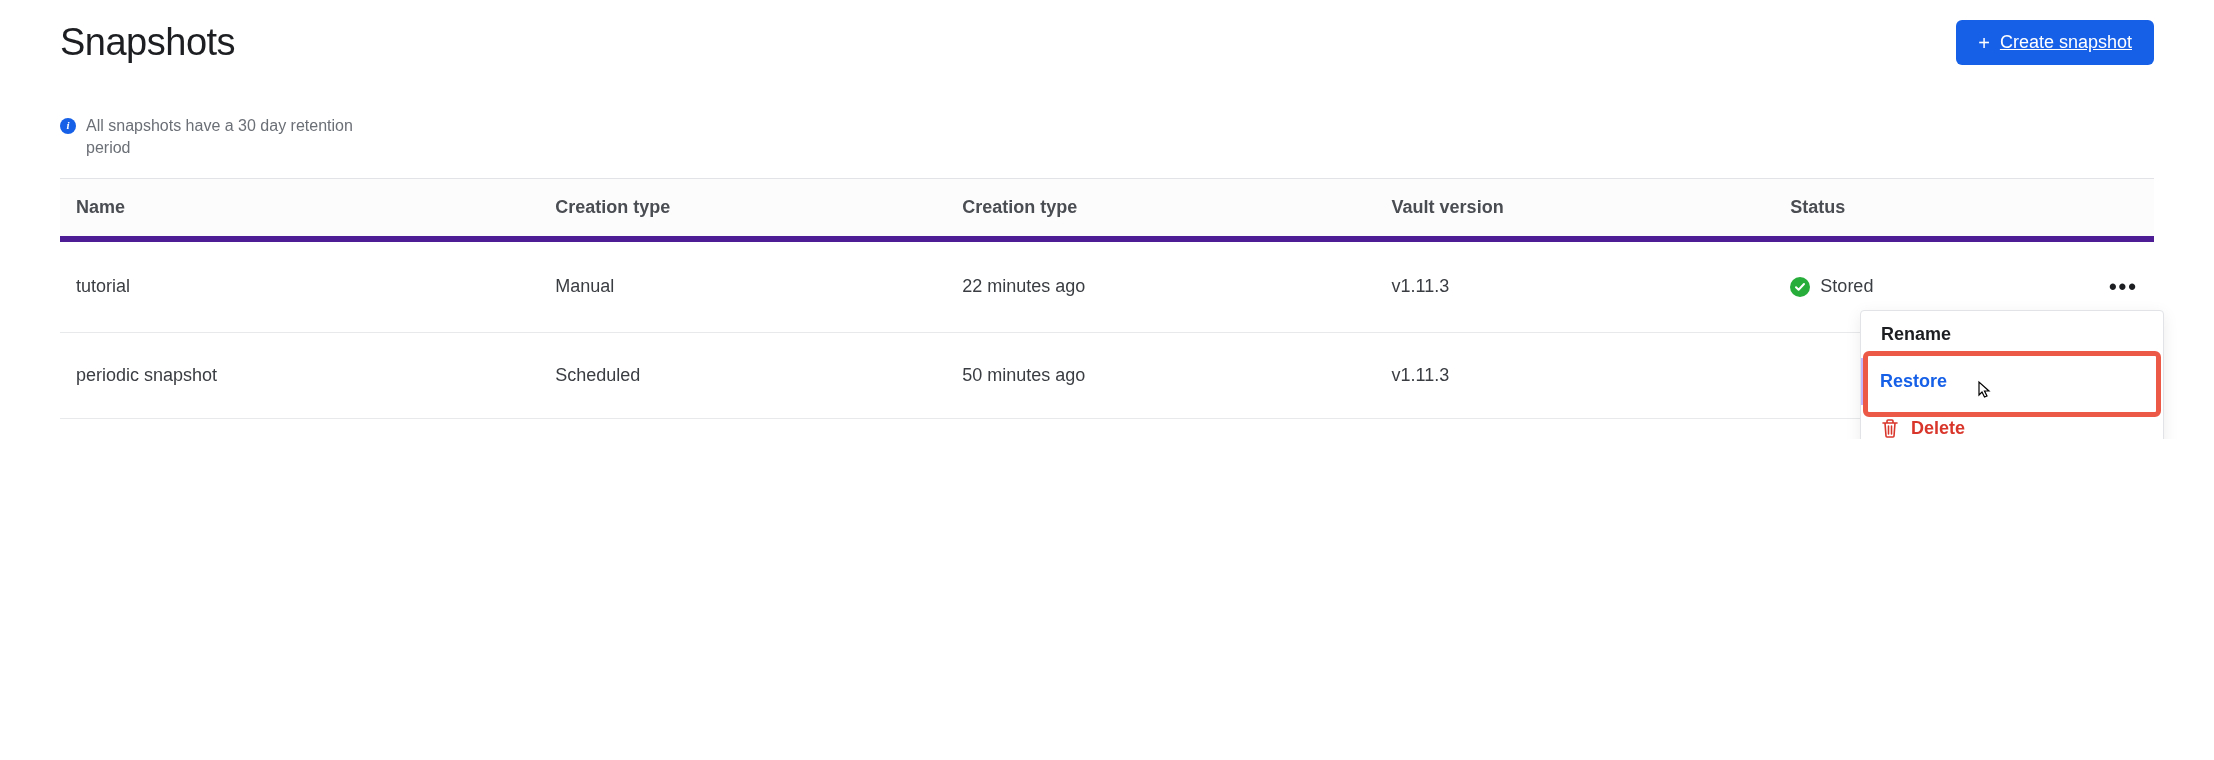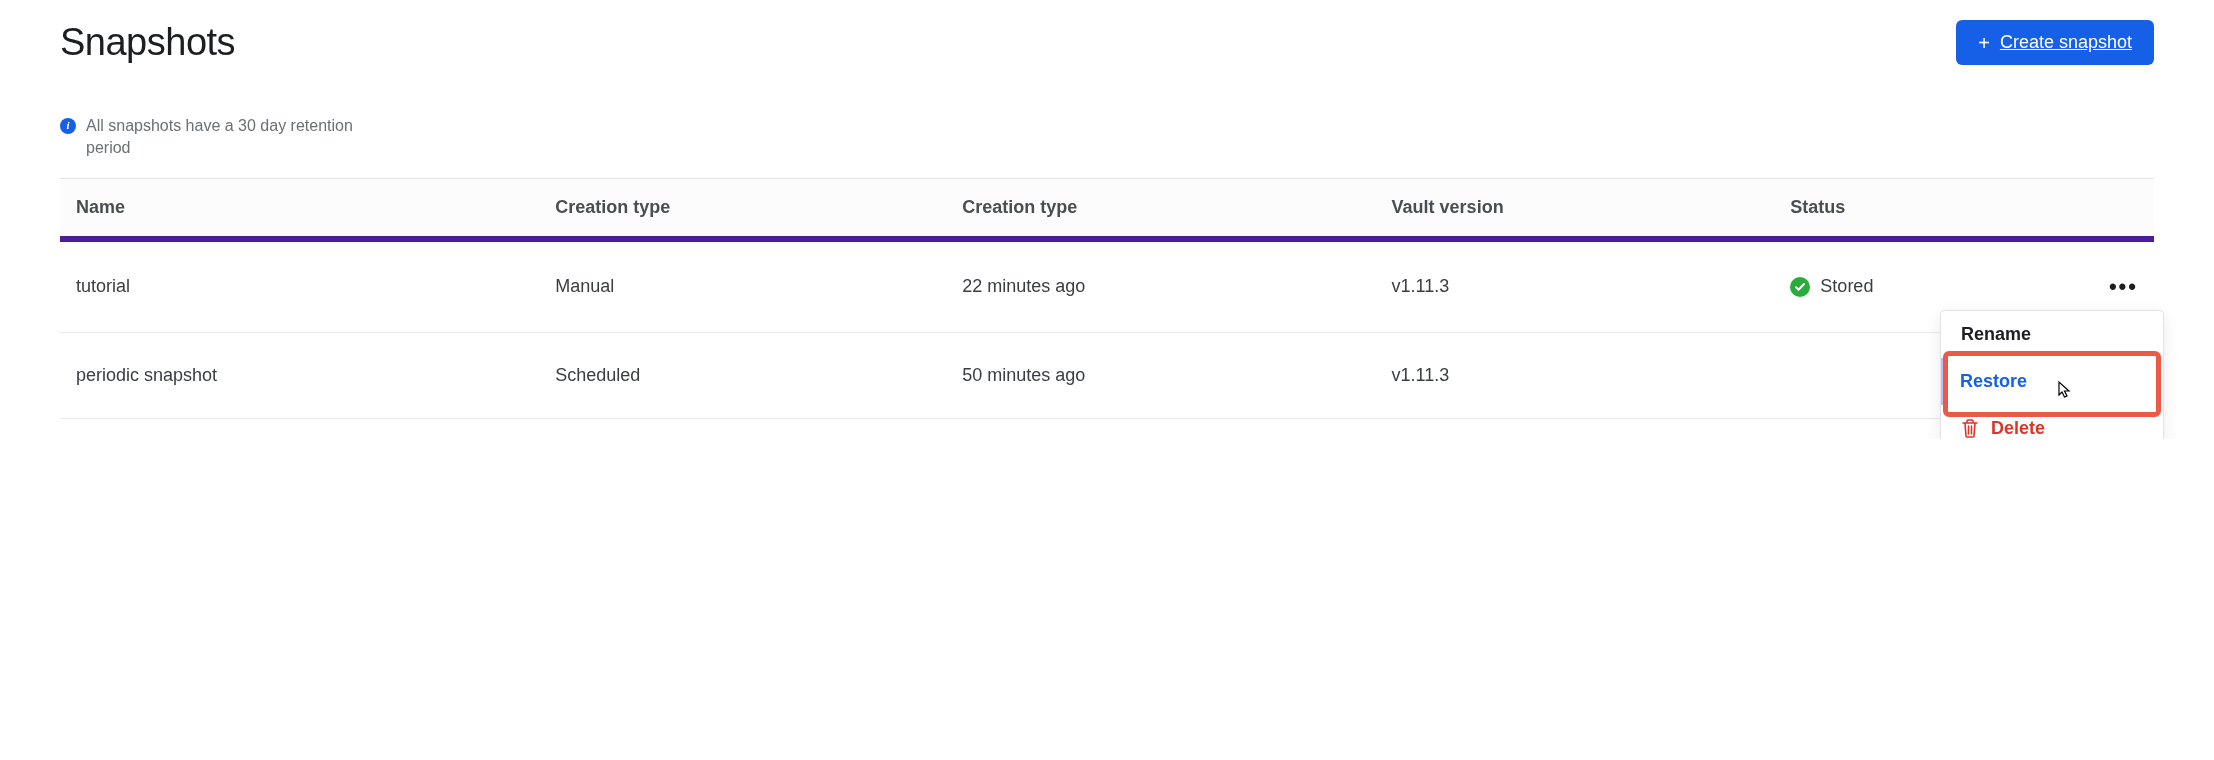--- a/index.html
+++ b/index.html
@@ -113,21 +113,21 @@
       font-size: 22px;
       letter-spacing: 2px;
       cursor: pointer;
       color: #1c1e21;
       font-weight: bold;
     }
     .menu {
       position: absolute;
       top: 68px;
       right: -10px;
-      width: 224px;
+      width: 304px;
       background: #fff;
       border: 1px solid #e1e3e6;
       border-radius: 4px;
       box-shadow: 0 4px 16px rgba(0,0,0,0.08);
       z-index: 10;
     }
     .menu-item {
       display: flex;
       align-items: center;
       gap: 12px;

